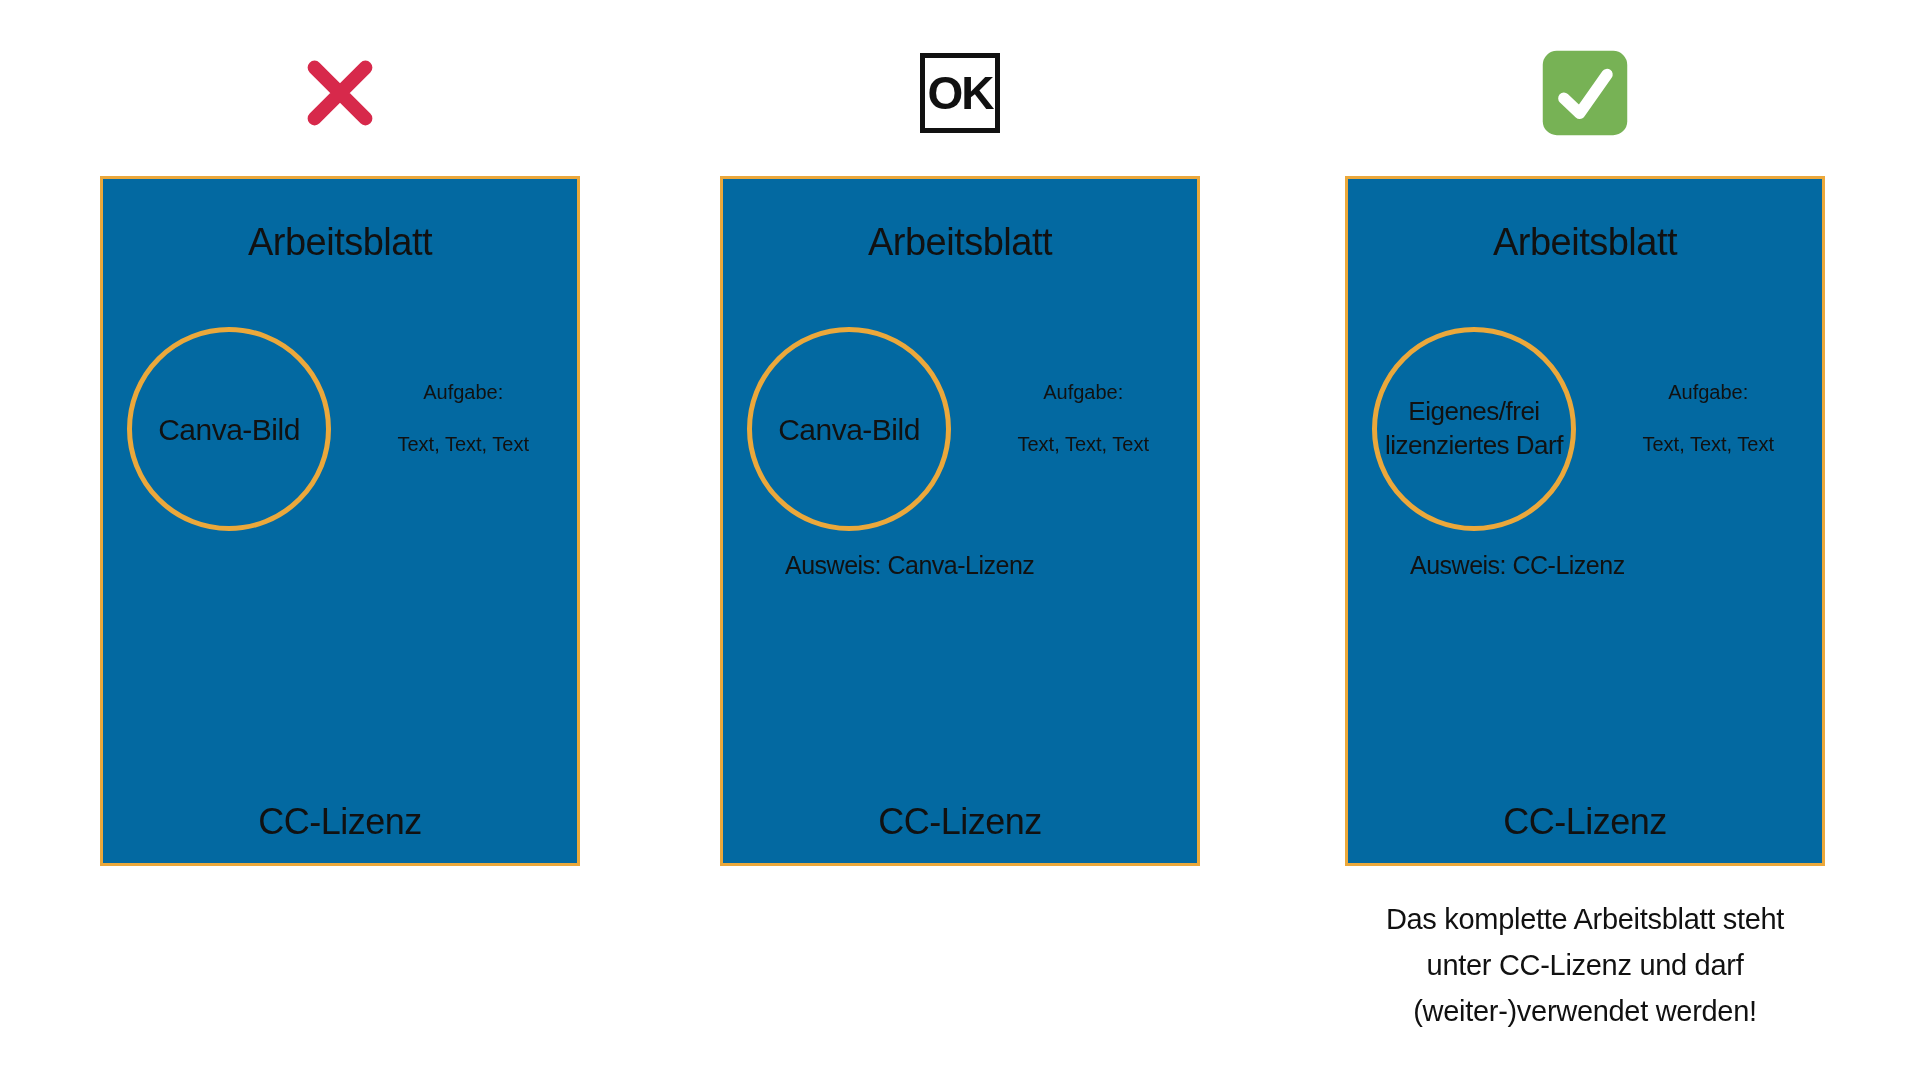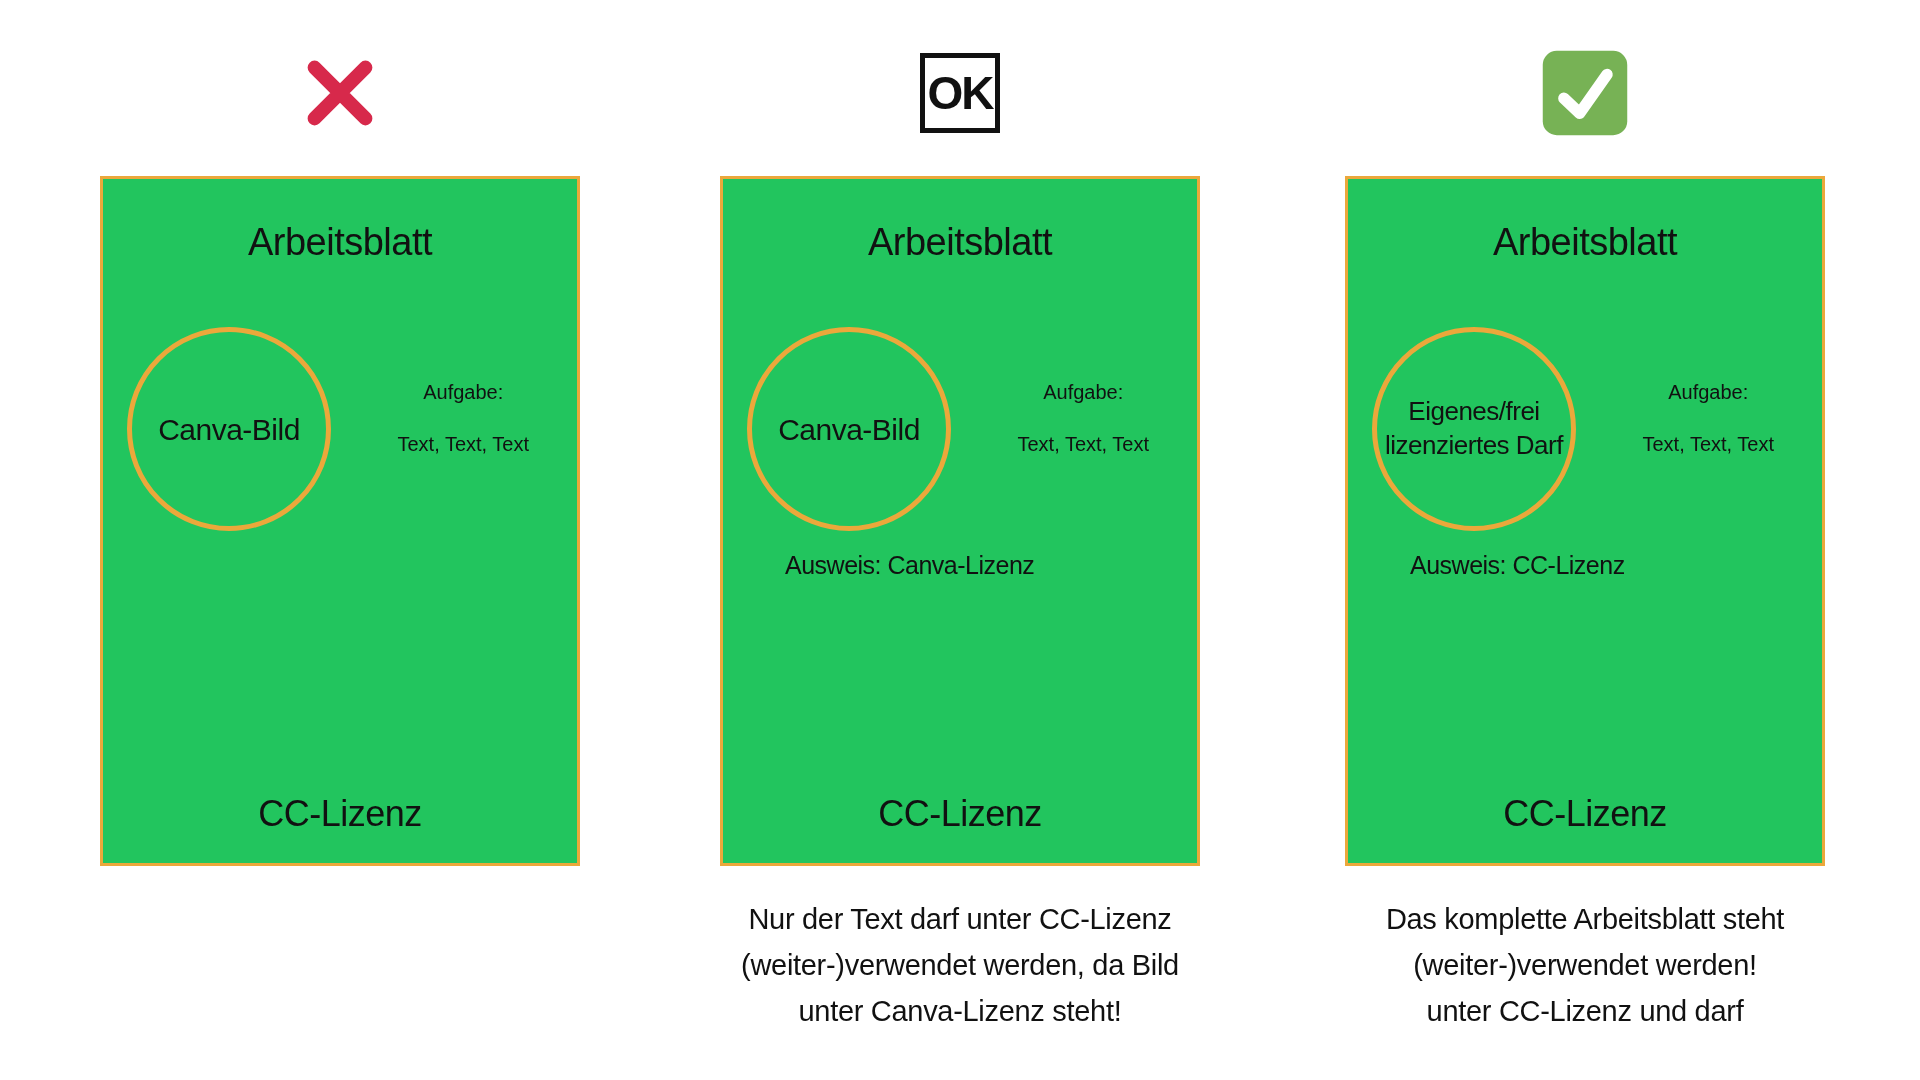--- a/index.html
+++ b/index.html
@@ -10,30 +10,30 @@
   .col-1{left:100px;width:480px;}
   .col-2{left:720px;width:480px;}
   .col-3{left:1345px;width:480px;}
 
   .verdict{height:176px;display:flex;align-items:center;justify-content:center;padding-top:10px;box-sizing:border-box;}
   .cross-icon-svg{width:82px;height:82px;display:block;}
   .okbox{width:70px;height:70px;border:5px solid #111;display:flex;align-items:center;justify-content:center;background:#fff;}
   .okbox span{font-size:46px;font-weight:700;letter-spacing:-2px;line-height:1;}
   .checkbox-icon{width:88px;height:88px;display:block;}
 
-  .card{position:relative;width:480px;height:690px;border:3px solid #EBA83B;box-sizing:border-box;background:#22c55e;}
+  .card{position:relative;width:480px;height:690px;border:3px solid #EBA83B;box-sizing:border-box;background:#0369a1;}
   .card-title{position:absolute;top:42px;left:0;width:100%;text-align:center;font-size:38px;letter-spacing:-0.5px;font-weight:500;}
   .circle{position:absolute;left:24px;top:148px;width:204px;height:204px;border:5px solid #EBA83B;border-radius:50%;box-sizing:border-box;display:flex;flex-direction:column;align-items:center;justify-content:center;text-align:center;}
   .circle-line{font-size:30px;letter-spacing:-0.5px;line-height:1.3;white-space:nowrap;}
   .col-3 .circle-line{font-size:26px;}
   .task{position:absolute;top:202px;left:76%;transform:translateX(-50%);text-align:center;white-space:nowrap;}
   .task-heading{font-size:20px;}
   .task-text{font-size:20px;margin-top:29px;}
   .ausweis{position:absolute;left:26px;top:372px;font-size:25px;letter-spacing:-0.5px;white-space:nowrap;margin-left:36px;}
-  .license{position:absolute;bottom:28px;left:0;width:100%;text-align:center;font-size:36px;letter-spacing:-0.5px;font-weight:500;}
+  .license{position:absolute;bottom:20px;left:0;width:100%;text-align:center;font-size:36px;letter-spacing:-0.5px;font-weight:500;}
 
   .caption{margin-top:30px;text-align:center;font-size:29px;letter-spacing:-0.3px;line-height:46px;}
 </style>
 </head>
 <body>
 
 <div class="canvas">
 
   <section class="column col-1">
     <div class="verdict">
@@ -67,25 +67,20 @@
         <div class="circle-line">Canva-Bild</div>
         <div class="circle-line"></div>
       </div>
       <div class="task">
         <div class="task-heading">Aufgabe:</div>
         <div class="task-text">Text, Text, Text</div>
       </div>
       <div class="ausweis">Ausweis: Canva-Lizenz</div>
       <div class="license">CC-Lizenz</div>
     </div>
-    <div class="caption">
-      <div>Nur der Text darf unter CC-Lizenz</div>
-      <div>(weiter-)verwendet werden, da Bild</div>
-      <div>unter Canva-Lizenz steht!</div>
-    </div>
   </section>
 
   <section class="column col-3">
     <div class="verdict">
       <svg class="checkbox-icon" viewBox="0 0 100 100">
         <rect x="2" y="2" width="96" height="96" rx="16" fill="#77B255"></rect>
         <path d="M26 56 L44 73 L75 29" stroke="#ffffff" stroke-width="13" stroke-linecap="round" stroke-linejoin="round" fill="none"></path>
       </svg>
     </div>
     <div class="card">
@@ -96,18 +91,18 @@
       </div>
       <div class="task">
         <div class="task-heading">Aufgabe:</div>
         <div class="task-text">Text, Text, Text</div>
       </div>
       <div class="ausweis">Ausweis: CC-Lizenz</div>
       <div class="license">CC-Lizenz</div>
     </div>
     <div class="caption">
       <div>Das komplette Arbeitsblatt steht</div>
+      <div>unter CC-Lizenz und darf</div>
       <div>(weiter-)verwendet werden!</div>
-      <div>unter CC-Lizenz und darf</div>
     </div>
   </section>
 
 </div>
 
 </body></html>

